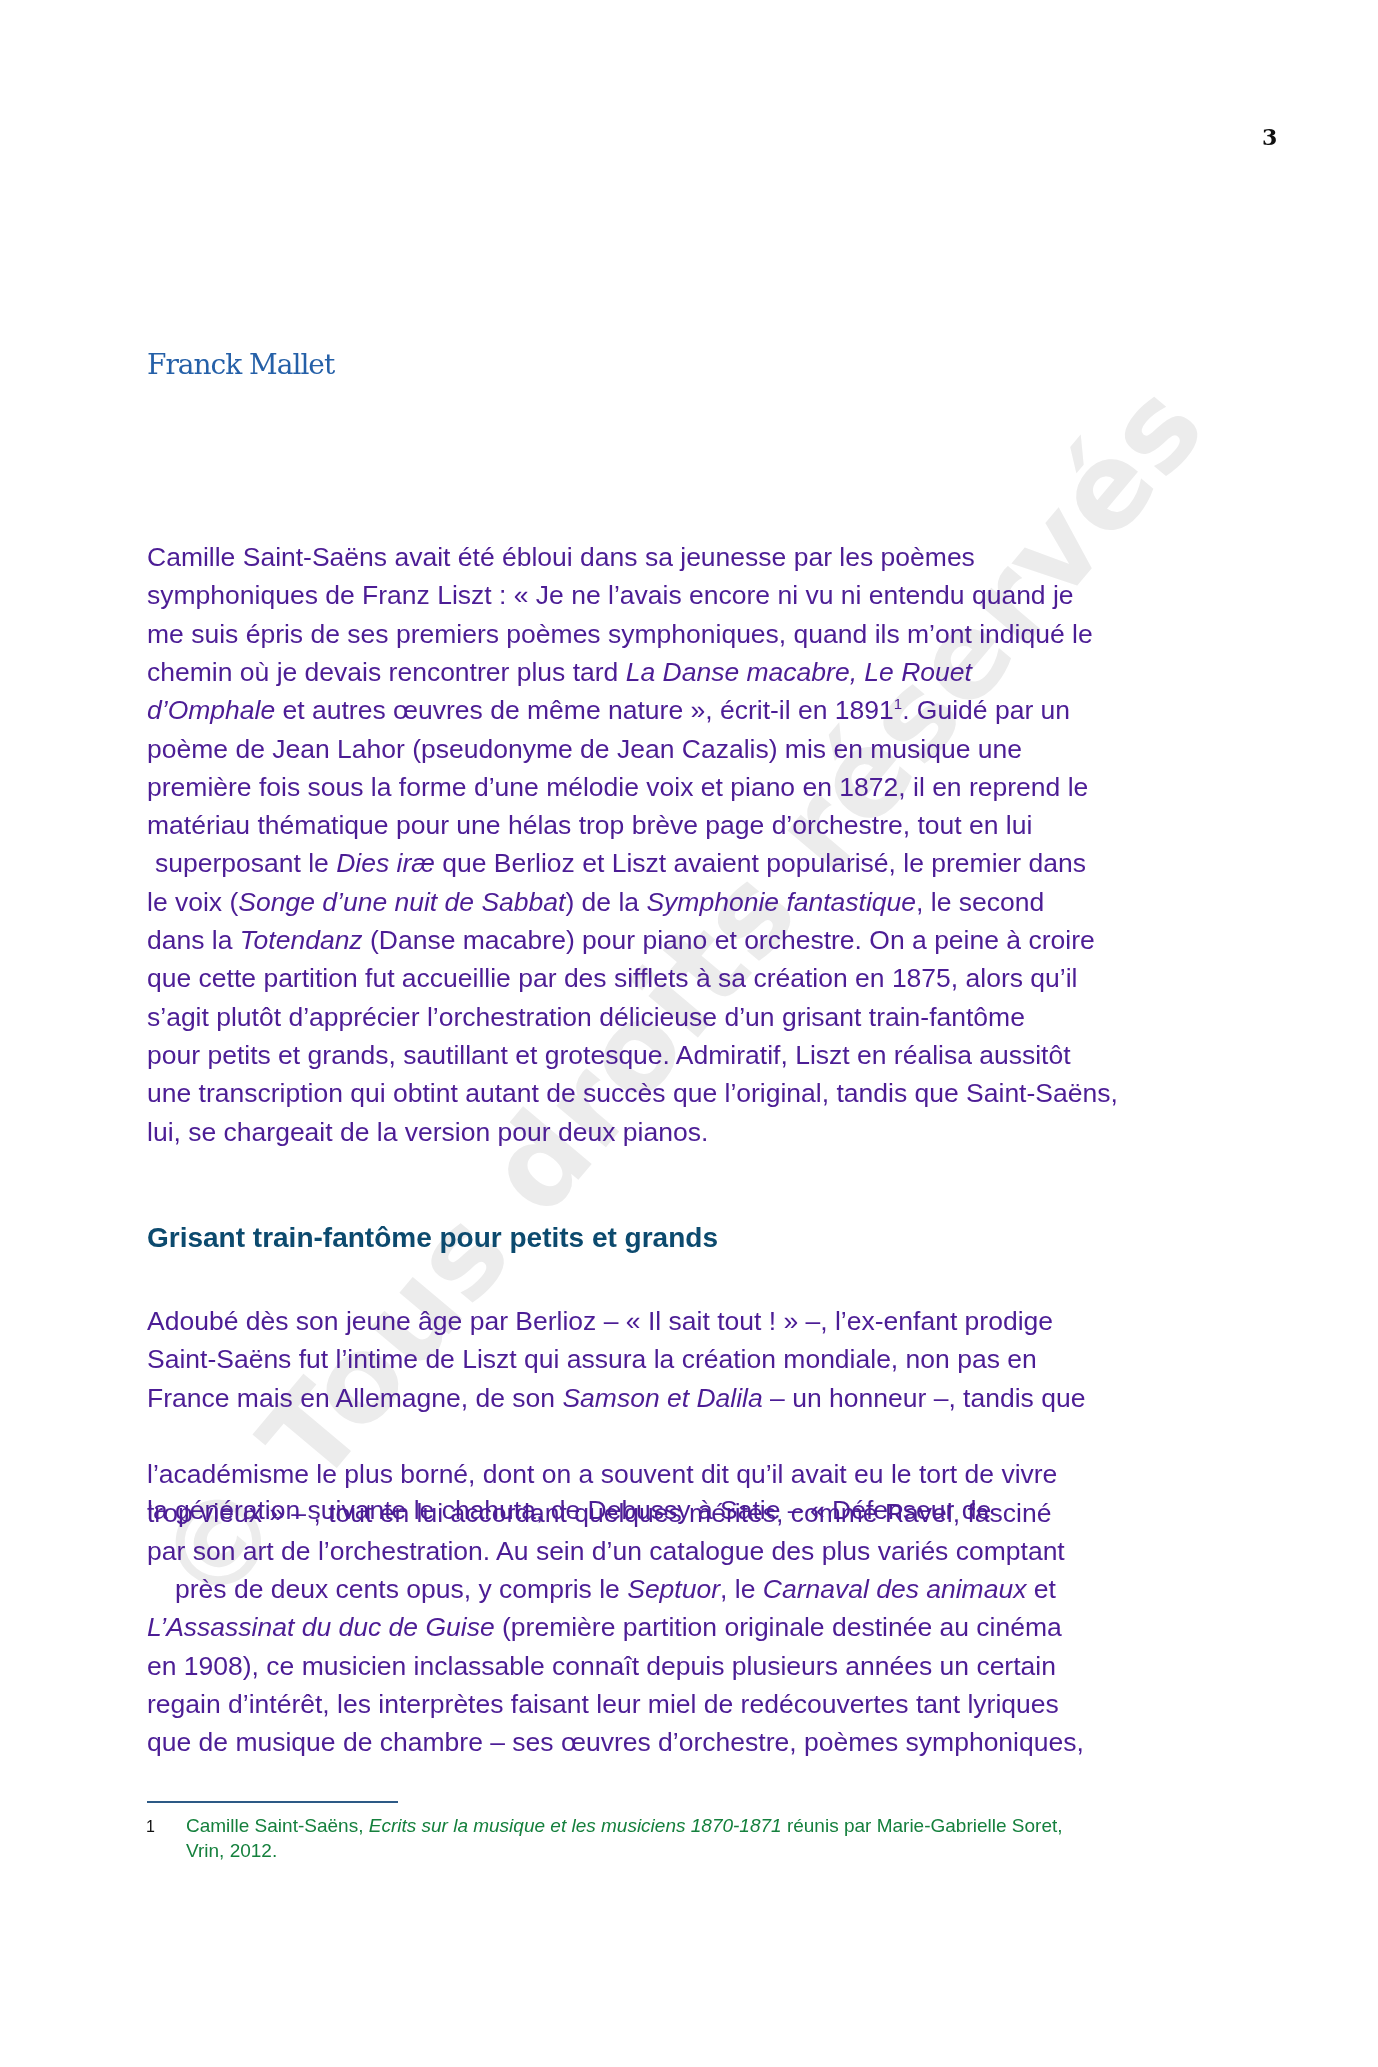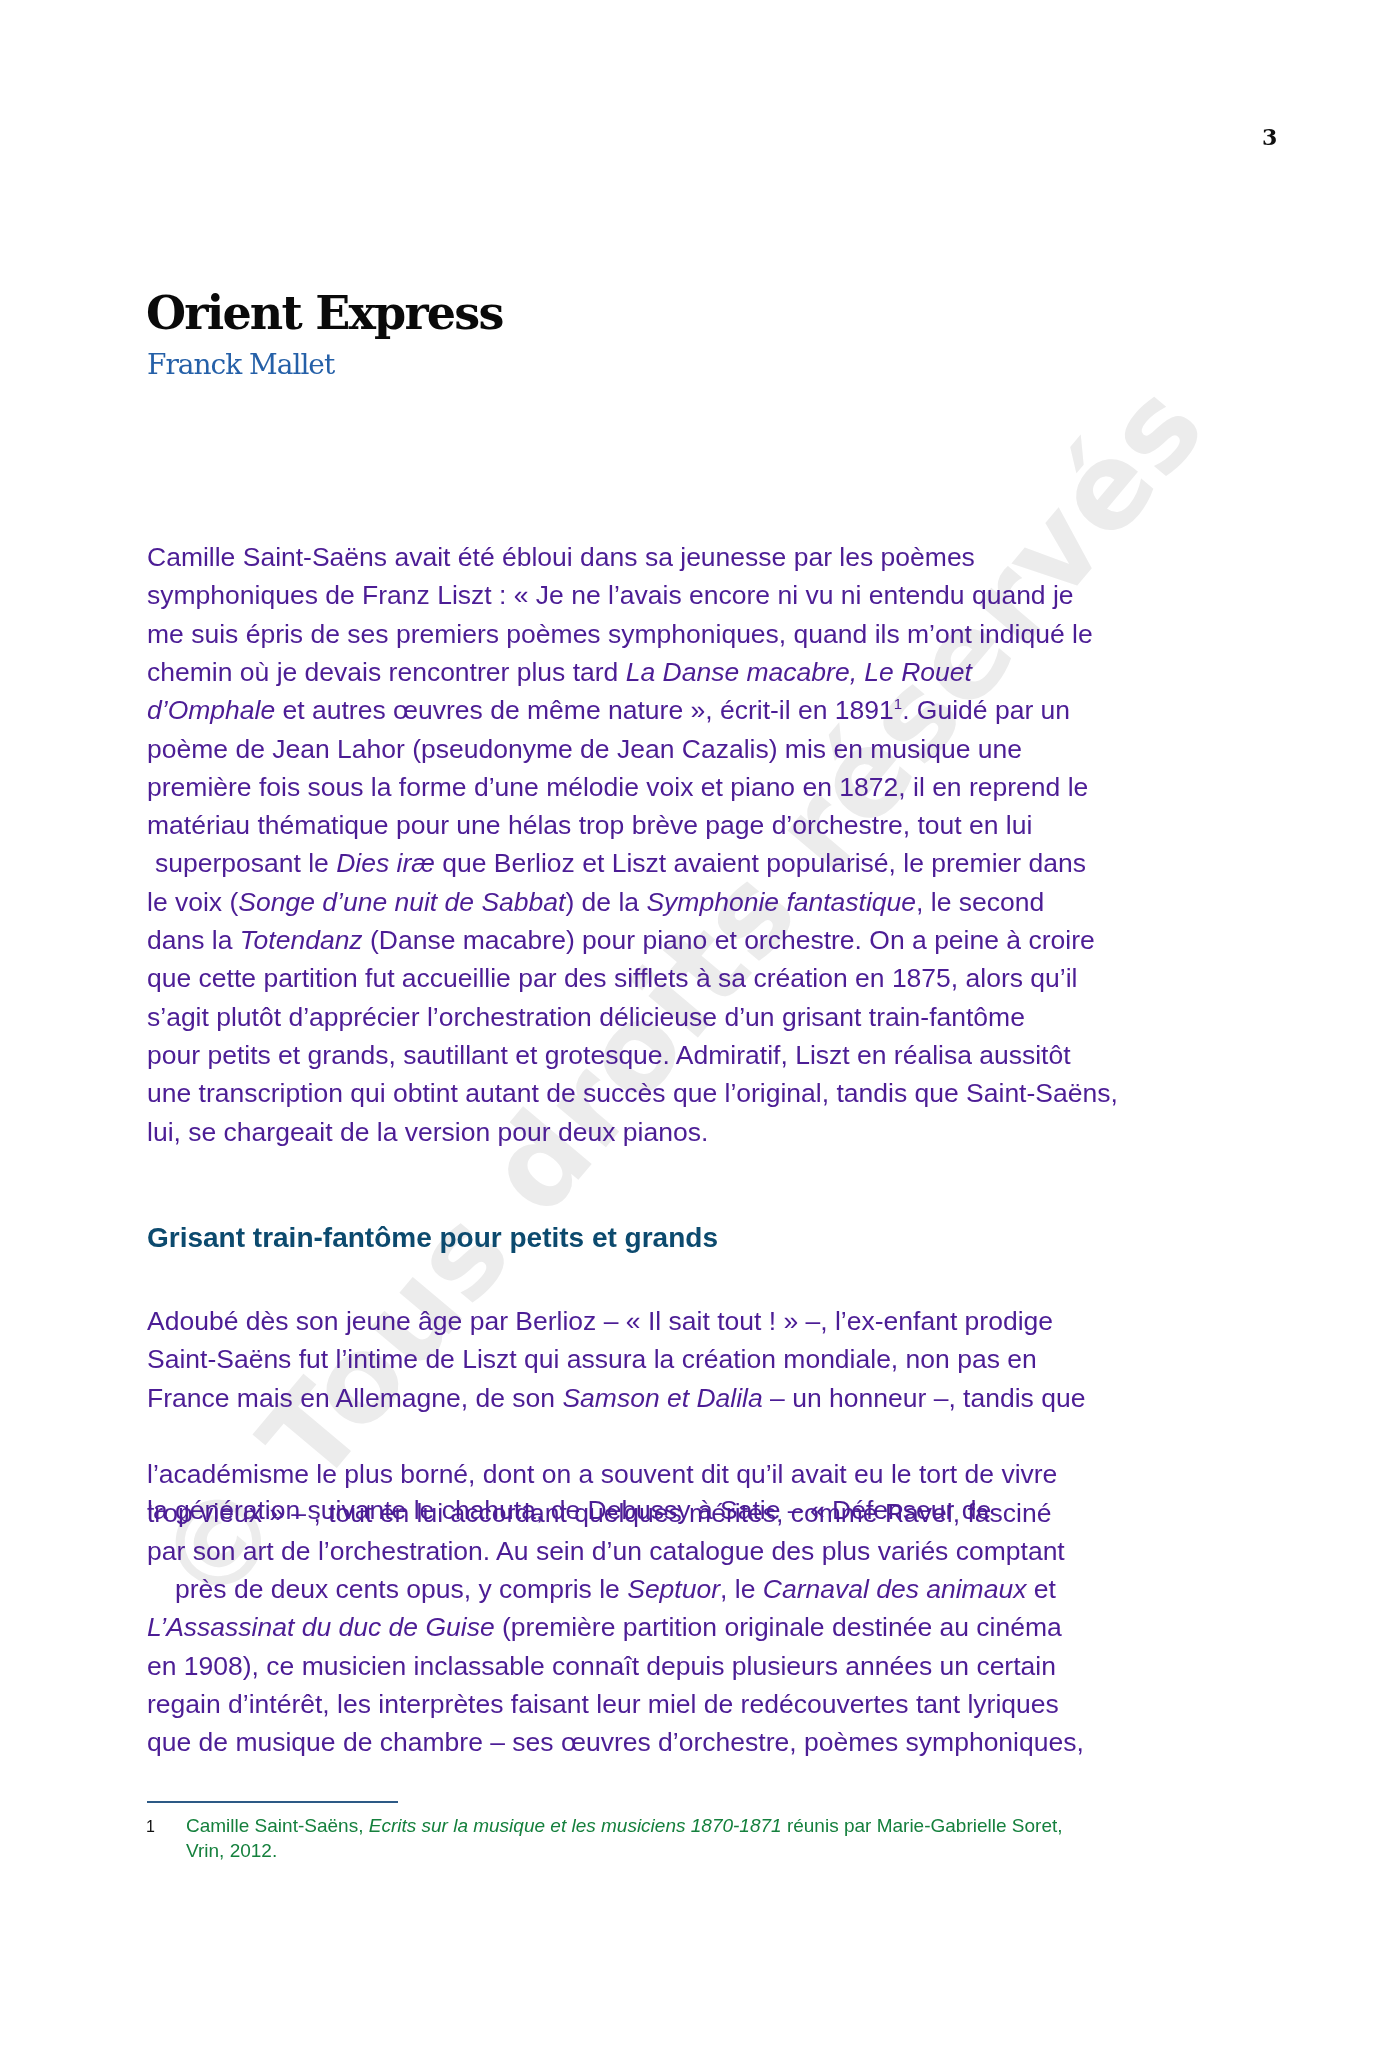--- a/index.html
+++ b/index.html
@@ -50,21 +50,20 @@
     font-family: "Liberation Sans", sans-serif; font-size: 19px; color: #15803d; white-space: nowrap;
   }
   .fn-line i { font-style: italic; }
 </style>
 </head>
 <body>
 
 <div class="page">
   <div class="watermark">© Tous droits réservés</div>
   <div class="page-number">3</div>
-  <h1 class="title" style="margin:0">Orient Express</h1>
   <div class="author">Franck Mallet</div>
 
   <div id="para1">
       <div class="line" style="top: 538px;"><span>Camille Saint-Saëns avait été ébloui dans sa jeunesse par les poèmes</span></div>
       <div class="line" style="top: 576.3px;"><span>symphoniques de Franz Liszt : « Je ne l’avais encore ni vu ni entendu quand je</span></div>
       <div class="line" style="top: 614.6px;"><span>me suis épris de ses premiers poèmes symphoniques, quand ils m’ont indiqué le</span></div>
       <div class="line" style="top: 652.9px;"><span>chemin où je devais rencontrer plus tard </span><i>La Danse macabre, Le Rouet</i></div>
       <div class="line" style="top: 691.2px;"><i>d’Omphale</i><span> et autres œuvres de même nature », écrit-il en 1891</span><sup>1</sup><span>. Guidé par un</span></div>
       <div class="line" style="top: 729.5px;"><span>poème de Jean Lahor (pseudonyme de Jean Cazalis) mis en musique une</span></div>
       <div class="line" style="top: 767.8px;"><span>première fois sous la forme d’une mélodie voix et piano en 1872, il en reprend le</span></div>

